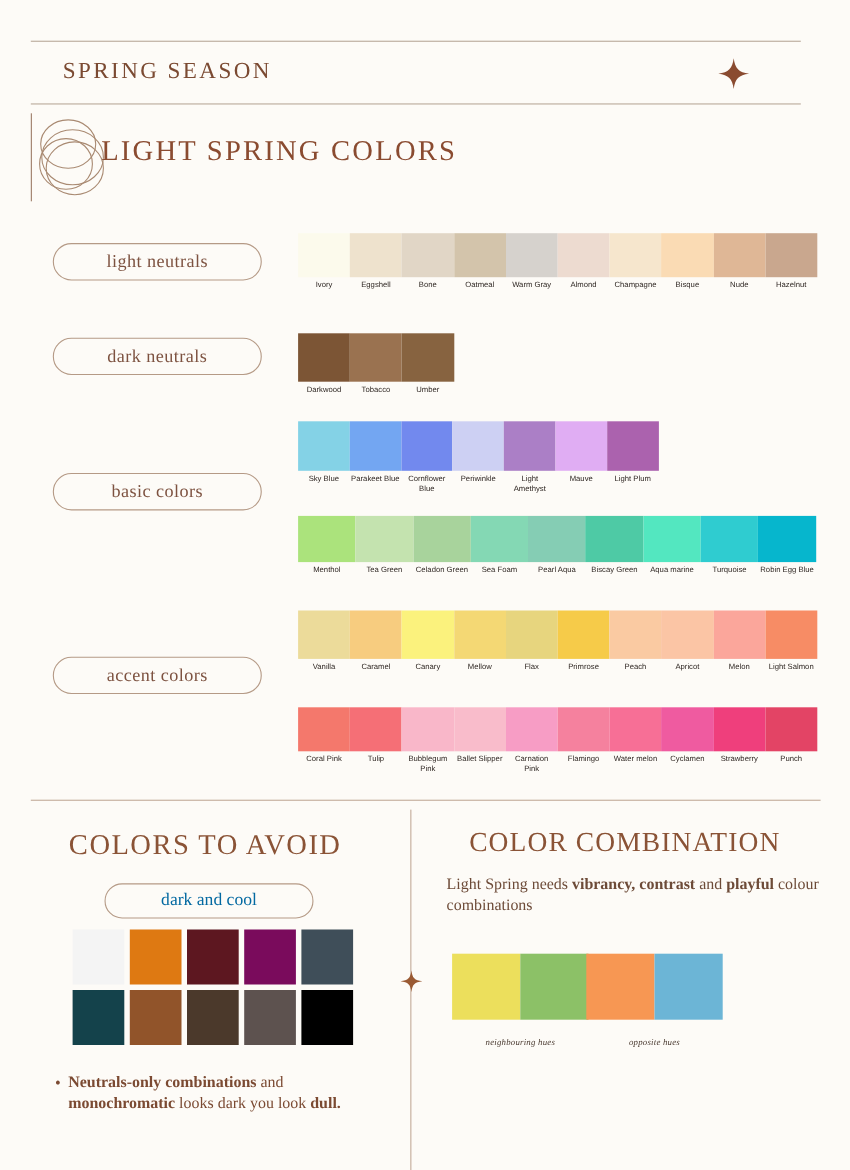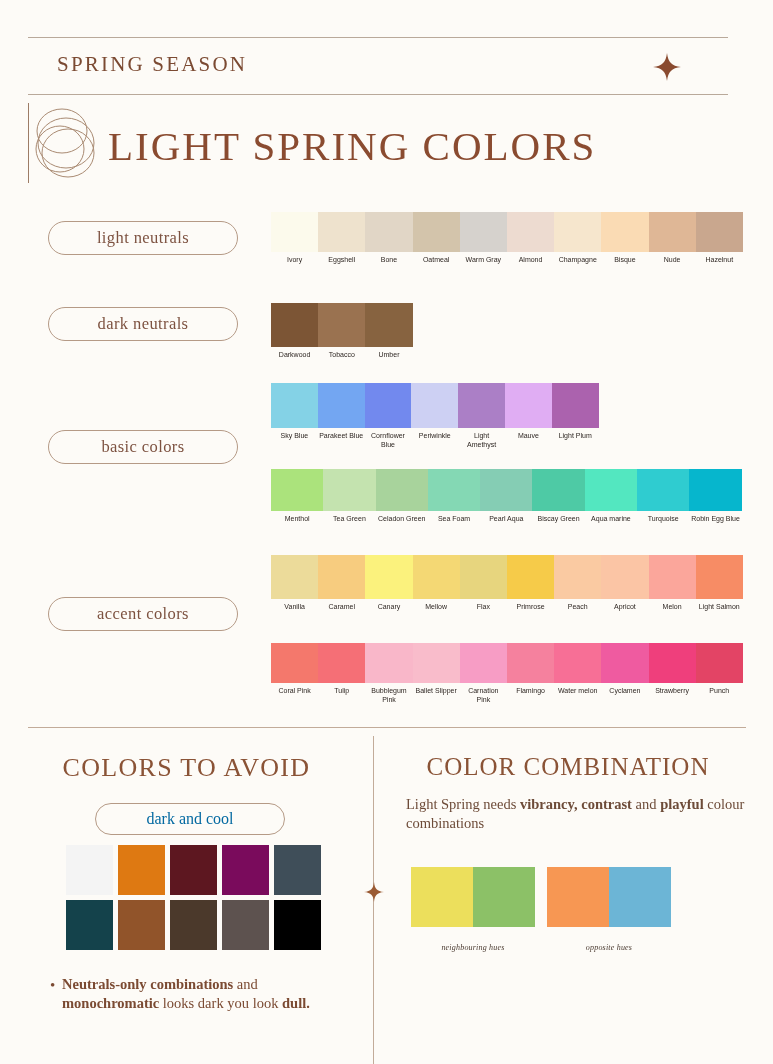--- a/index.html
+++ b/index.html
@@ -44,23 +44,23 @@
     background: #9d7c66;
   }
   #deco-rings {
     position: absolute;
     left: 22px; top: 103px;
     width: 86px; height: 82px;
   }
 
   #main-title {
     position: absolute;
-    left: 108px; top: 122px;
-    font-family: "Liberation Serif", serif;
-    font-size: 41px;
+    left: 92px; top: 122px;
+    font-family: "Liberation Serif", serif;
+    font-size: 26px;
     letter-spacing: 2.0px;
     color: #8a4b30;
     white-space: nowrap;
   }
 
   
   #palette { position: absolute; left: 0; top: 0; width: 773px; height: 720px; }
 
   .pill {
     position: absolute;
@@ -224,21 +224,21 @@
   .combo-caption {
     margin-top: 16px;
     text-align: center;
     font-family: "Liberation Serif", serif;
     font-style: italic;
     font-size: 8px;
     color: #4a3a30;
     letter-spacing: .2px;
   }
   #combo-neighbouring { left: 38px; top: 140px; }
-  #combo-opposite     { left: 174px; top: 140px; }
+  #combo-opposite     { left: 160px; top: 140px; }
   #combo-natural      { left: 108px; top: 218px; }
 </style>
 </head>
 <body>
 
 <div id="header-block">
   <div class="rule" id="rule-top"></div>
   <div id="eyebrow">SPRING SEASON</div>
   <svg id="sparkle-icon" viewBox="0 0 30 30">
     <path d="M15 1 C16.2 10.4 19.6 13.8 29 15 C19.6 16.2 16.2 19.6 15 29 C13.8 19.6 10.4 16.2 1 15 C10.4 13.8 13.8 10.4 15 1 Z" fill="#8a4b30"></path>

